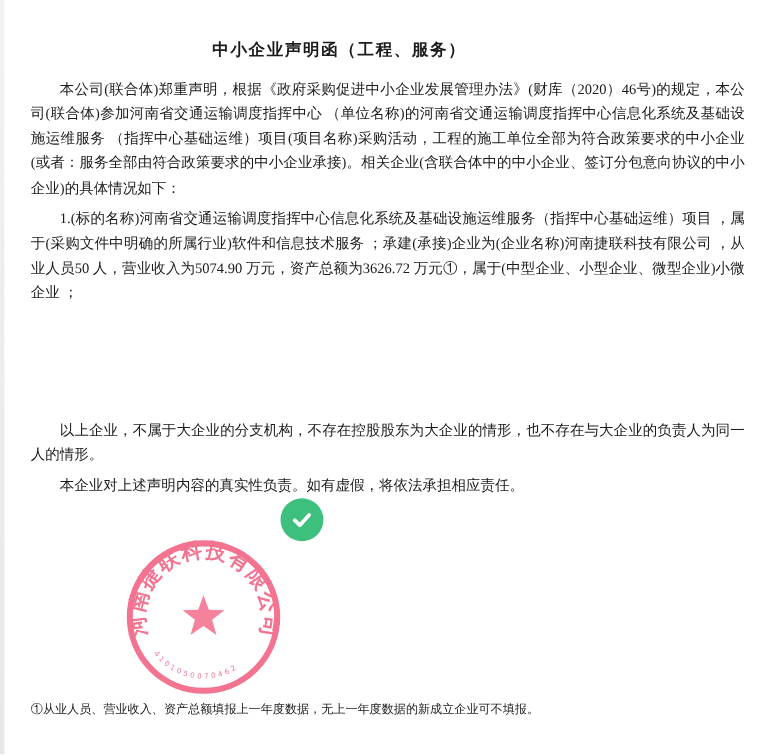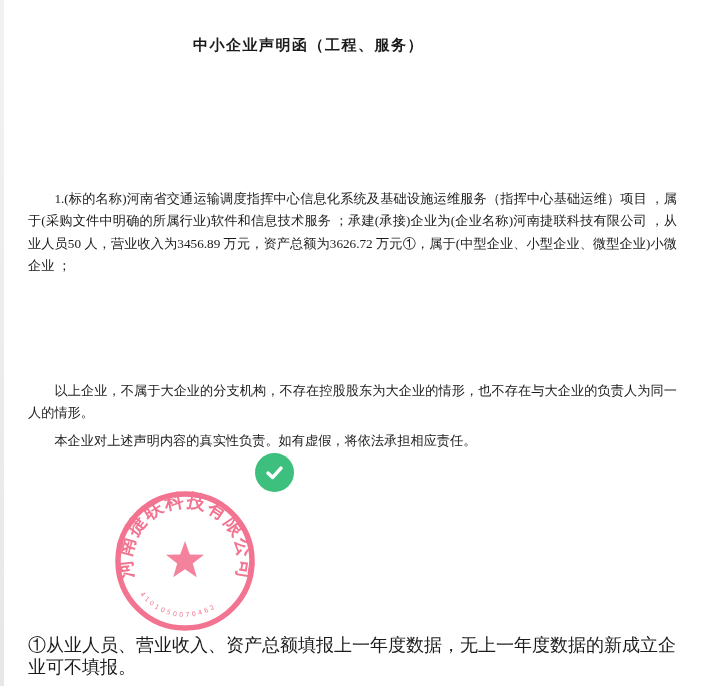--- a/index.html
+++ b/index.html
@@ -46,21 +46,21 @@
   .sig-line{
     position:absolute;left:72px;margin:0;
     font-size:13.2px;line-height:22.4px;white-space:nowrap;
     z-index:1;
   }
   .company-line{top:534px;}
   .date-line{top:562px;}
   .date-line .gap{display:inline-block;width:10px;}
   .footnote{
     position:absolute;left:28px;top:634px;width:660px;margin:0;
-    font-size:18px;line-height:22.4px;
+    font-size:11px;line-height:22.4px;
   }
   .stamp{
     position:absolute;left:112px;top:488px;
     opacity:.8;mix-blend-mode:multiply;
     z-index:2;
   }
   .seal-name{
     font-family:"Liberation Serif","DejaVu Serif",serif;
     font-size:19px;font-weight:bold;fill:#ef5175;letter-spacing:1.5px;
   }
@@ -70,22 +70,23 @@
   }
 </style>
 </head>
 <body>
 
 <div class="page">
   <div class="left-edge"></div>
 
   <h1 class="title">中小企业声明函（工程、服务）</h1>
 
+  <p class="para p1">本公司(联合体)郑重声明，根据《政府采购促进中小企业发展管理办法》(财库（2020）46号)的规定，本公司(联合体)参加河南省交通运输调度指挥中心 （单位名称)的河南省交通运输调度指挥中心信息化系统及基础设施运维服务 （指挥中心基础运维）项目(项目名称)采购活动，工程的施工单位全部为符合政策要求的中小企业(或者：服务全部由符合政策要求的中小企业承接)。相关企业(含联合体中的中小企业、签订分包意向协议的中小企业)的具体情况如下：</p>
 
-  <p class="para item1"><span>1.(标的名称)河南省交通运输调度指挥中心信息化系统及基础设施运维服务（指挥中心基础运维）项目 ，属于(采购文件中明确的所属行业)软件和信息技术服务 ；承建(承接)企业为(企业名称)河南捷联科技有限公司 ，从业人员</span><span>50</span><span> 人，营业收入为</span><span>3456.89</span><span> 万元，资产总额为</span><span>3626.72</span><span> 万元①，属于(中型企业、小型企业、微型企业)小微企业 ；</span></p>
+  <p class="para item1"><span>1.(标的名称)河南省交通运输调度指挥中心信息化系统及基础设施运维服务（指挥中心基础运维）项目 ，属于(采购文件中明确的所属行业)软件和信息技术服务 ；承建(承接)企业为(企业名称)河南捷联科技有限公司 ，从业人员</span><span>50</span><span> 人，营业收入为</span><span>5074.90</span><span> 万元，资产总额为</span><span>3626.72</span><span> 万元①，属于(中型企业、小型企业、微型企业)小微企业 ；</span></p>
 
 
   <p class="para p4">本企业对上述声明内容的真实性负责。如有虚假，将依法承担相应责任。</p>
 
   <p class="para p3">以上企业，不属于大企业的分支机构，不存在控股股东为大企业的情形，也不存在与大企业的负责人为同一人的情形。</p>
 
   <div class="check-badge">
     <svg viewBox="0 0 24 24" width="23" height="23">
       <path d="M5.2 12.6 L10 17.2 L18.8 7.4" fill="none" stroke="#ffffff" stroke-width="3.6" stroke-linecap="round" stroke-linejoin="round"></path>
     </svg>

